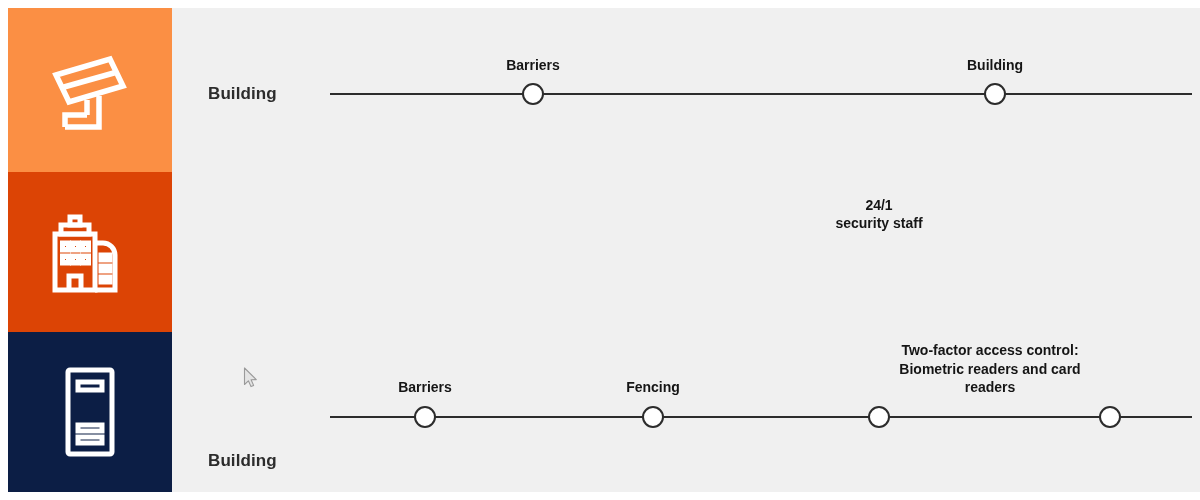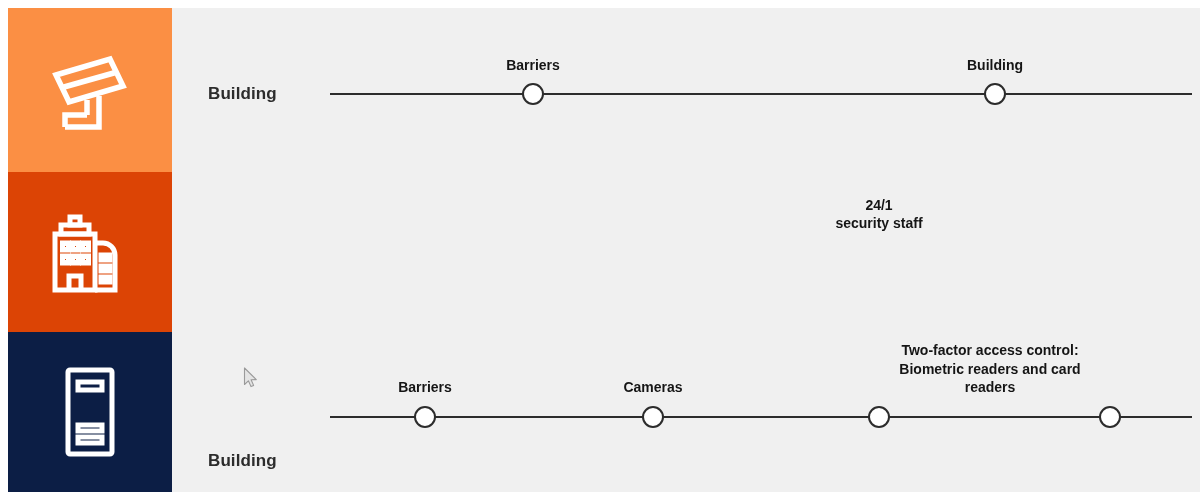--- a/index.html
+++ b/index.html
@@ -198,21 +198,21 @@
       <div class="node-label" style="left:707px;">24/1
 security staff</div>
 
       <div class="node" style="left:938px;"></div>
     </div>
 
     <div class="timeline-row row-2">
 
       <div class="node-label" style="left:253px;">Barriers</div>
 
-      <div class="node-label" style="left:481px;">Cameras</div>
+      <div class="node-label" style="left:481px;">Fencing</div>
 
       <div class="node-label" style="left:818px;">Two-factor access control:
 Biometric readers and card readers</div>
     </div>
 
   </div>
 
   <div id="mouse-cursor" style="left: 243px; top: 367px;">
     <svg width="16" height="22" viewBox="0 0 16 22" aria-hidden="true">
       <path d="M1.5 1 L1.5 17.5 L5.4 13.8 L8.0 19.6 L10.6 18.4 L8.1 12.8 L13.3 12.6 Z" fill="#E4E4E4" stroke="#9A9A9A" stroke-width="1.1" stroke-linejoin="round"></path>

